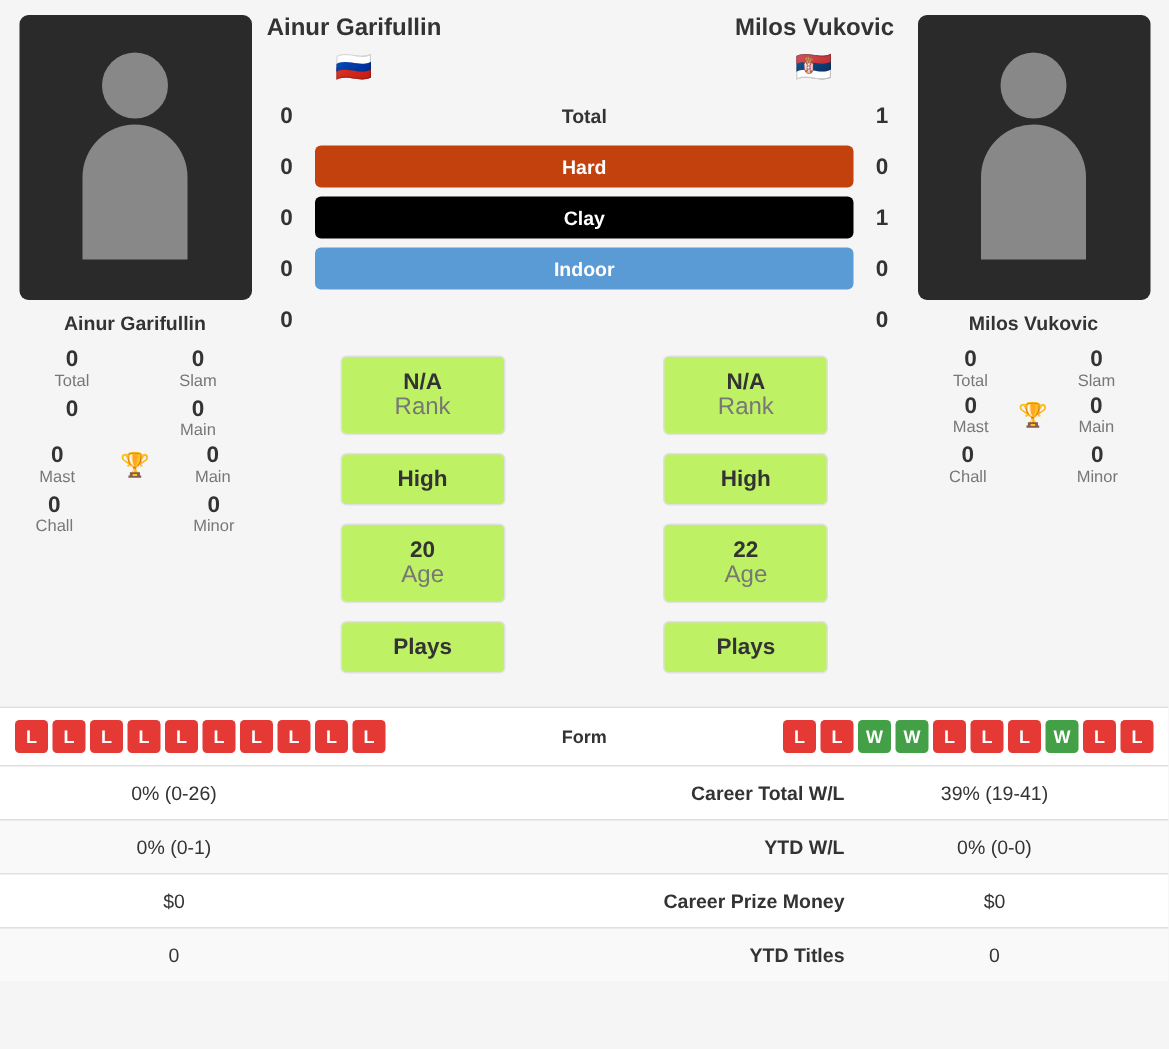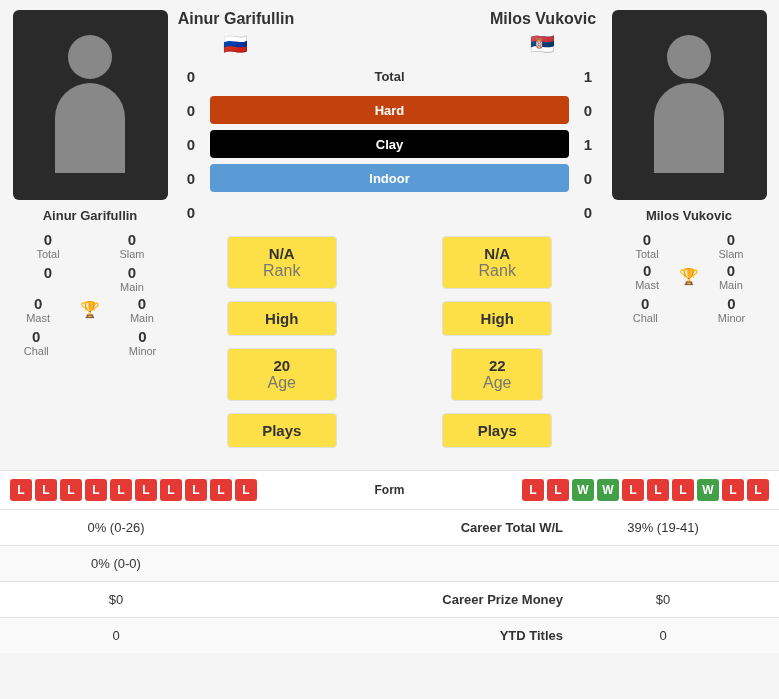--- a/index.html
+++ b/index.html
@@ -131,21 +131,21 @@
       font-size: 13px;
     }
 
     .surface-hard { background: #c2410c; }
     .surface-clay { background: #000000; }
     .surface-indoor { background: #5b9bd5; }
     .surface-grass { background: #4caf50; }
 
     
     .info-box {
-      background: #fde047;
+      background: #bef264;
       border: 1px solid #e0e0e0;
       border-radius: 4px;
       padding: 8px 12px;
       margin: 4px 0;
       display: flex;
       flex-direction: column;
       align-items: center;
     }
 
     .info-value {
@@ -433,21 +433,21 @@
         </div>
 
         <div class="right-info">
           <div class="info-box" style="width:110px;">
             <div class="info-value">N/A</div>
             <div class="info-label">Rank</div>
           </div>
           <div class="info-box" style="width:110px;">
             <div class="info-value">High</div>
           </div>
-          <div class="info-box" style="width:92px;">
+          <div class="info-box" style="width:110px;">
             <div class="info-value">22</div>
             <div class="info-label">Age</div>
           </div>
           <div class="info-box" style="width:110px;">
             <div class="info-value">Plays</div>
           </div>
         </div>
       </div>
     </div>
 
@@ -523,20 +523,22 @@
       </div>
   </div>
 
   <div class="stats-table" id="stats-table-container">
   <div class="stats-row">
         <div class="stats-value">0% (0-26)</div>
         <div class="stats-center-label">Career Total W/L</div>
         <div class="stats-value stats-value-right">39% (19-41)</div>
       </div>
       <div class="stats-row">
+        <div class="stats-value">0% (0-1)</div>
+        <div class="stats-center-label">YTD W/L</div>
         <div class="stats-value stats-value-right">0% (0-0)</div>
       </div>
       <div class="stats-row">
         <div class="stats-value">$0</div>
         <div class="stats-center-label">Career Prize Money</div>
         <div class="stats-value stats-value-right">$0</div>
       </div>
       <div class="stats-row">
         <div class="stats-value">0</div>
         <div class="stats-center-label">YTD Titles</div>

